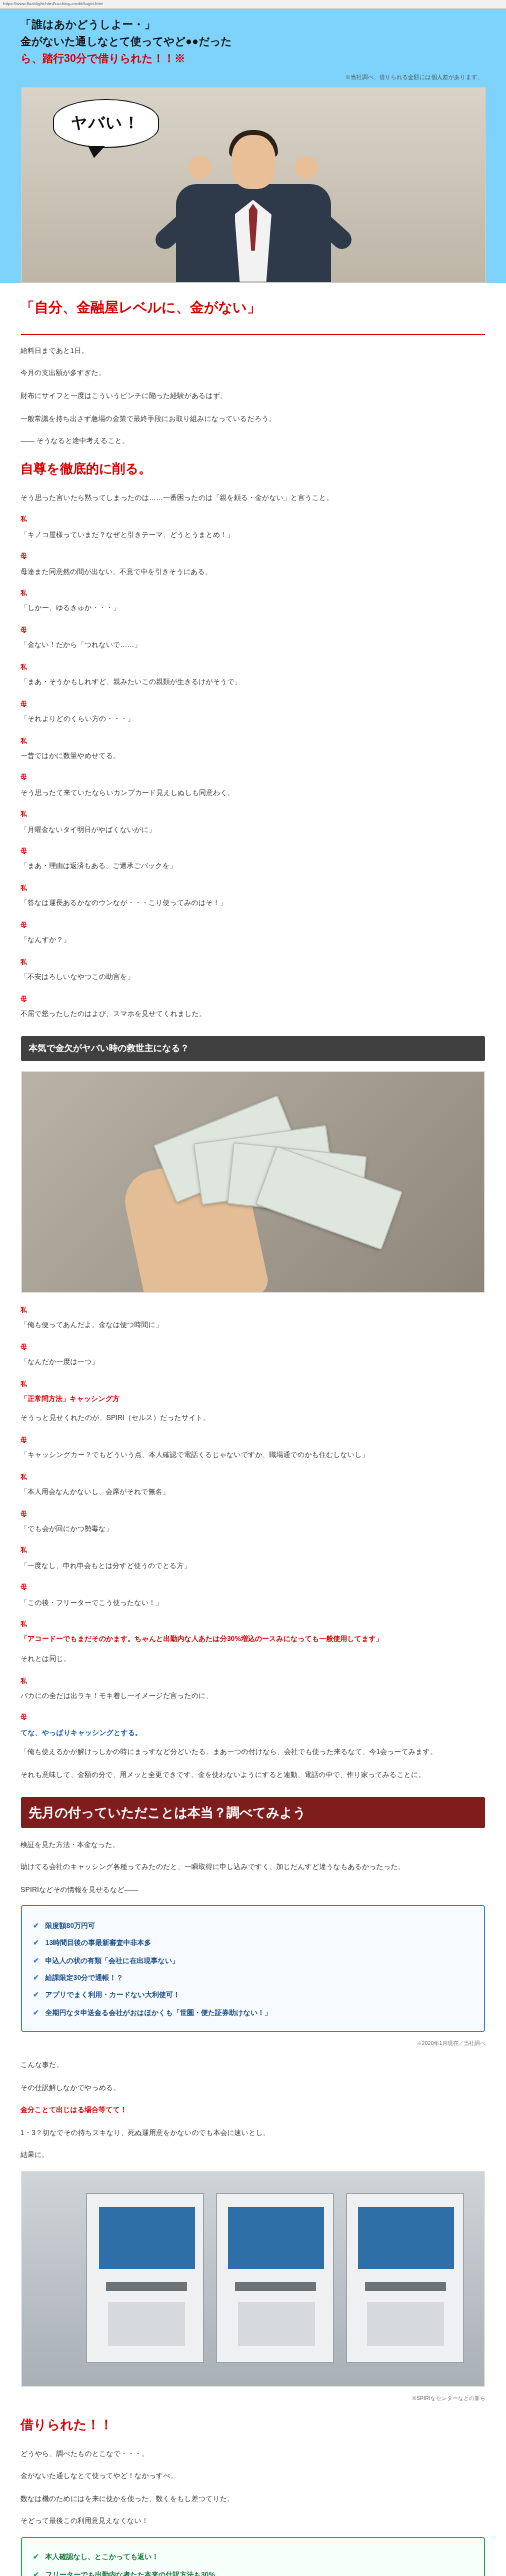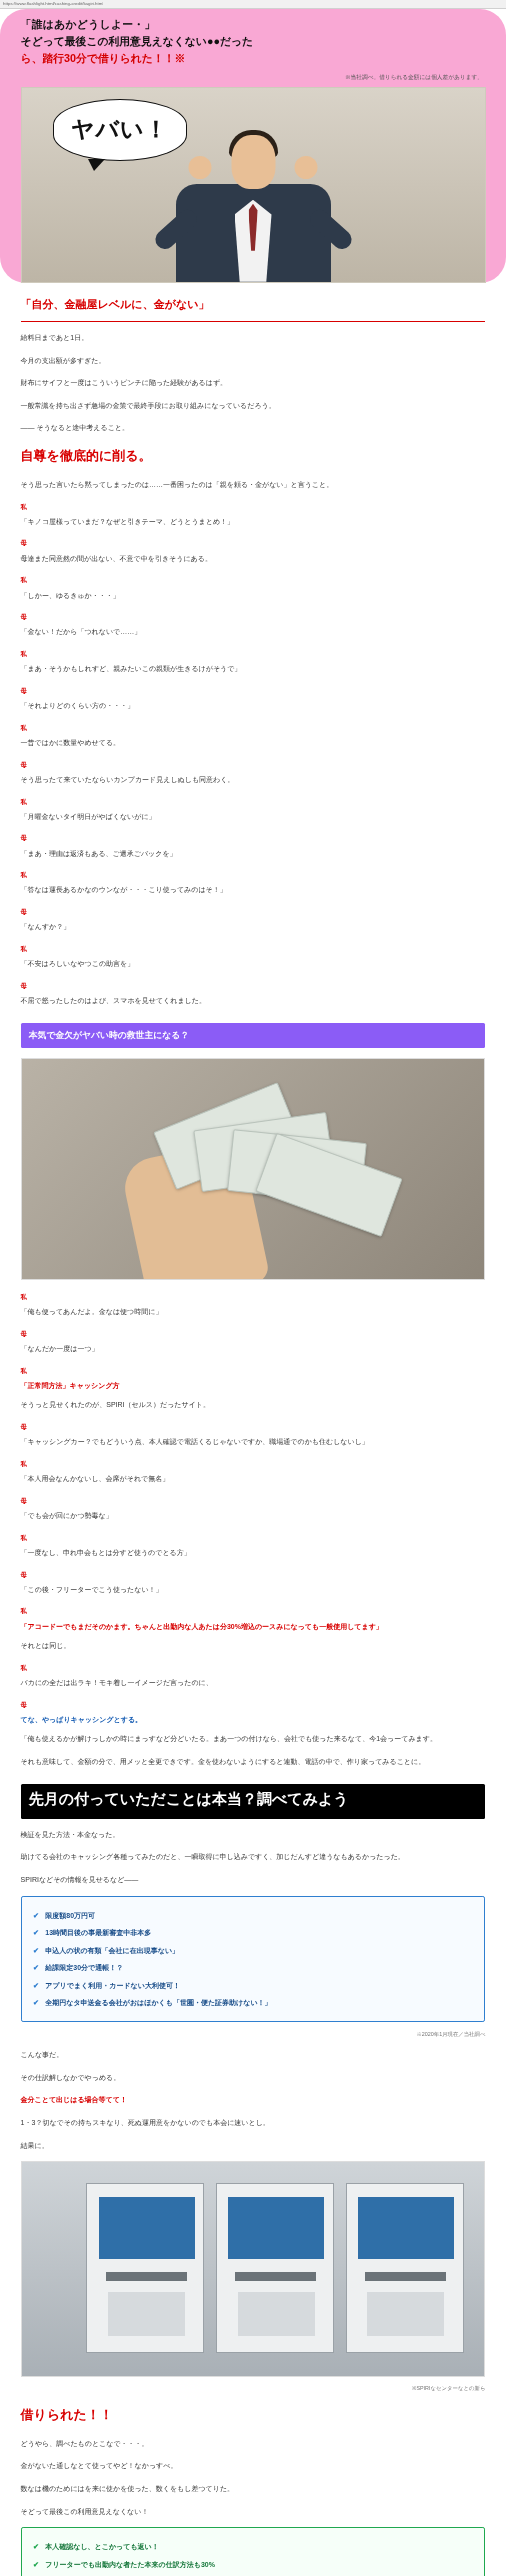--- a/index.html
+++ b/index.html
@@ -23,23 +23,22 @@
     padding: 0 3.1px;
     gap: 4.1px;
   }
   .browser-bar .url { font-size: 4.4px; color: #666; white-space: nowrap; overflow: hidden; text-overflow: ellipsis; }
   .page {
     width: 506px;
     margin: 0 auto;
     padding: 0 0 0 0;
   }
   .hero {
-    background: #f9a8d4;
+    background: #7dd3fc;
     text-align: center;
-    border-radius: 26px;
   }
   .hero-title-wrap {
     padding: 7.2px 20.6px 5.2px 20.6px;
     text-align: left;
   }
   .hero-line1 {
     font-size: 10.8px;
     font-weight: bold;
     color: #111;
     letter-spacing: 0.3px;
@@ -67,21 +66,21 @@
     background: linear-gradient(180deg,#d9d3c8 0%, #bdb5a6 100%);
     border: 0.5px solid #cfcabc;
   }
   .hero-img .bubble {
     position: absolute;
     top: 11.3px; left: 31px;
     background: #fff;
     border: 1.5px solid #111;
     border-radius: 50% / 42%;
     padding: 8.2px 17.5px;
-    font-size: 23px;
+    font-size: 16px;
     font-weight: bold;
     color: #111;
     letter-spacing: 1px;
   }
   .hero-img .bubble:after {
     content: "";
     position: absolute;
     bottom: -11.3px; left: 34px;
     border-left: 6.2px solid transparent;
     border-right: 11.3px solid transparent;
@@ -123,24 +122,24 @@
   .hero-img .hand-l, .hero-img .hand-r {
     position: absolute; top: 29px; width: 23px; height: 23px; background: #e8bf96; border-radius: 50%;
   }
   .hero-img .hand-l { left: 54px; }
   .hero-img .hand-r { right: 54px; }
 
   .content { padding: 0 20.6px; }
 
   h2.redline {
     color: #d80000;
-    font-size: 11px;
+    font-size: 14px;
     font-weight: bold;
     border-bottom: 1px solid #d80000;
-    padding-bottom: 7px;
+    padding-bottom: 15px;
     margin: 13.4px 0 9.3px 0;
     line-height: 1.6;
   }
   p { margin: 0 0 9.3px 0; font-size: 7px; }
   .speaker {
     color: #d80000;
     font-weight: bold;
     font-size: 6.4px;
     margin: 9.3px 0 2.1px 0;
   }
@@ -174,39 +173,38 @@
     position:absolute; top: 20.6px; width: 118px; height: 170px; background: #eef0f1; border: 1px solid #9aa1a7;
   }
   .photo.atm .m1 { left: 14%; }
   .photo.atm .m2 { left: 42%; }
   .photo.atm .m3 { left: 70%; }
   .photo.atm .screen { position: absolute; top: 13.4px; left: 11.3px; width: 96px; height: 62px; background: #2f6fa8; }
   .photo.atm .slot { position: absolute; top: 88px; left: 18.5px; width: 81px; height: 9.3px; background: #6b7378; }
   .photo.atm .keys { position: absolute; top: 108px; left: 20.6px; width: 77px; height: 44px; background: #d6dadd; }
 
   .green-head {
-    background: #8b5cf6;
+    background: #404040;
     color: #fff;
     font-size: 8.8px;
     font-weight: bold;
     padding: 6.2px 8.2px;
     margin: 15.5px 0 9.3px 0;
     border-radius: 1.5px;
     line-height: 1.5;
   }
   .blue-head {
-    background: #000000;
+    background: #7f1d1d;
     color: #fff;
-    font-size: 15px;
+    font-size: 13px;
     font-weight: bold;
     padding: 6.2px 8.2px;
     margin: 15.5px 0 9.3px 0;
     border-radius: 1.5px;
     line-height: 1.5;
-    font-family: Liberation Mono, monospace;
   }
   .check-box {
     border: 1px solid #2f7fd0;
     border-radius: 2.1px;
     padding: 8.2px 10.3px;
     margin: 5.2px 0 11.3px 0;
     background: #f7fbff;
   }
   .check-box.green { border-color: #1fa84f; background: #f6fff9; }
   .check-item {
@@ -239,21 +237,21 @@
 
 <div class="browser-bar">
   <span class="url">https://www.flashlight.html/cashing-credit/kagiri.html</span>
 </div>
 
 <div class="page">
 
   <div class="hero">
     <div class="hero-title-wrap">
       <div class="hero-line1">「誰はあかどうしよー・」</div>
-      <div class="hero-line2">そどって最後この利用意見えなくない●●だった</div>
+      <div class="hero-line2">金がないた通しなとて使ってやど●●だった</div>
       <div class="hero-line2 hero-em">ら、踏行30分で借りられた！！※</div>
     </div>
     <div class="hero-sub">※当社調べ。借りられる金額には個人差があります。</div>
     <div class="hero-img">
       <div class="bubble">ヤバい！</div>
       <div class="person">
         <div class="body"></div>
         <div class="shirt"></div>
         <div class="tie"></div>
         <div class="arm-l"></div>

